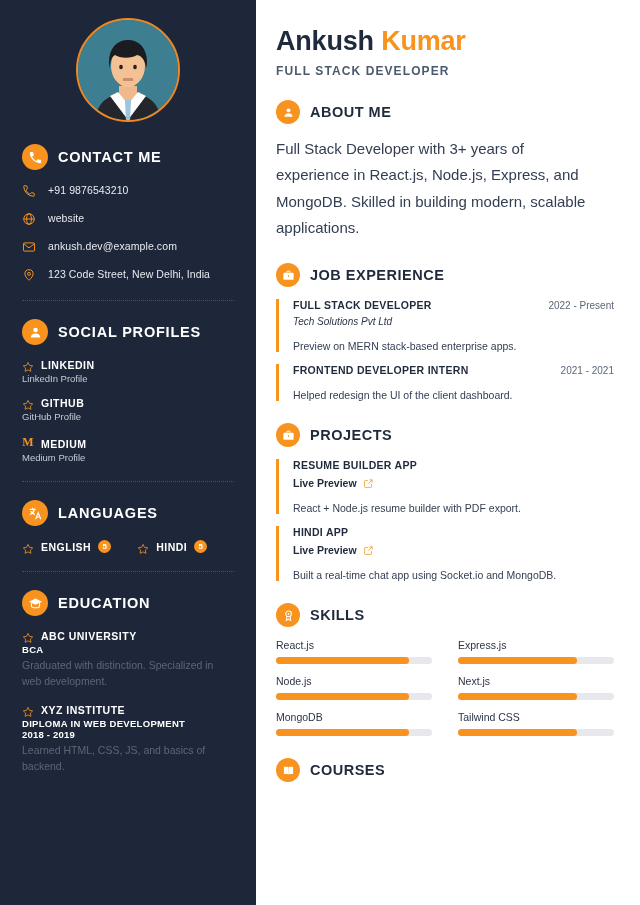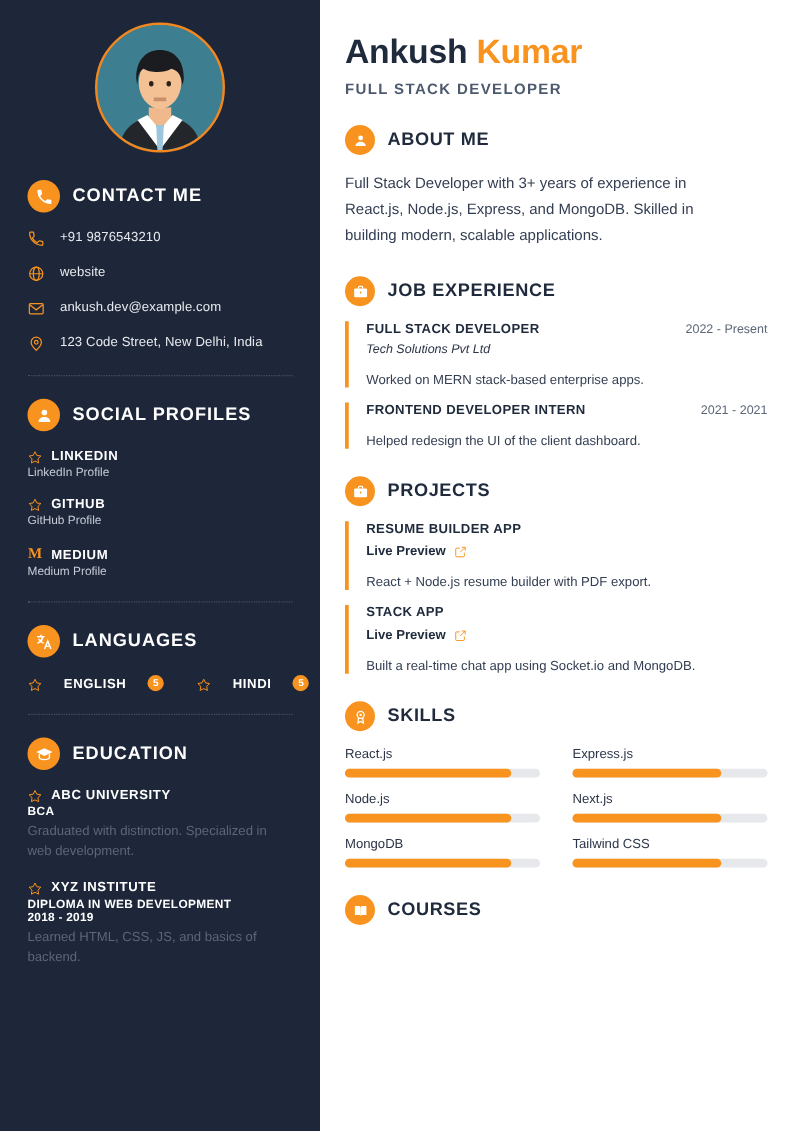--- a/index.html
+++ b/index.html
@@ -51,21 +51,21 @@
 
   .star-row { display: flex; align-items: flex-end; gap: 7px; margin-bottom: 2px; }
   .star { width: 12px; height: 12px; min-width: 12px; }
   .star svg { width: 12px; height: 12px; fill: none; stroke: #f7931e; stroke-width: 1.6; }
   .star-label { font-size: 10.5px; font-weight: 700; letter-spacing: 0.5px; color: #fff; }
   .sub-txt { font-size: 9.5px; color: #c6cbd6; margin: 0 0 13px 0; }
 
   .m-glyph { font-family: "Liberation Serif", serif; font-weight: 700; font-size: 12px; color: #f7931e; width: 12px; min-width:12px; text-align:center;}
 
   .lang-row { display: flex; align-items: center; gap: 26px; }
-  .lang-item { display: flex; align-items: center; gap: 17px; }
+  .lang-item { display: flex; align-items: center; gap: 7px; }
   .lvl {
     width: 13px; height: 13px; border-radius: 50%; background: #f7931e;
     color: #fff; font-size: 8px; font-weight: 700;
     display: flex; align-items: center; justify-content: center;
   }
 
   .edu-block { margin-bottom: 14px; }
   .edu-deg { font-size: 9.5px; font-weight: 700; color: #fff; letter-spacing: 0.3px; margin-top: 2px; }
   .edu-yrs { font-size: 9.5px; font-weight: 700; color: #fff; letter-spacing: 0.2px; }
   .edu-desc { font-size: 10.5px; color: #5d6679; line-height: 1.55; margin-top: 2px; }
@@ -83,21 +83,21 @@
   }
 
   .m-head { display: flex; align-items: center; gap: 10px; margin: 22px 0 12px 0; }
   .m-badge {
     width: 24px; height: 24px; min-width: 24px; border-radius: 50%;
     background: #f7931e; display: flex; align-items: center; justify-content: center;
   }
   .m-badge svg { width: 13px; height: 13px; fill: #fff; }
   .m-title { font-size: 14.5px; font-weight: 700; color: #1f2a3c; letter-spacing: 0.5px; }
 
-  .about-p { font-size: 12px; color: #333e52; line-height: 1.75; max-width: 320px; }
+  .about-p { font-size: 15px; color: #333e52; line-height: 1.75; max-width: 320px; }
 
   .tl-item {
     border-left: 3px solid #f7931e;
     padding: 0 0 0 14px; margin: 0 0 12px 0;
   }
   .tl-top { display: flex; justify-content: space-between; align-items: baseline; gap: 10px; }
   .tl-title { font-size: 10.5px; font-weight: 700; color: #1f2a3c; letter-spacing: 0.3px; }
   .tl-date { font-size: 10px; color: #5c6778; white-space: nowrap; }
   .tl-sub { font-size: 10px; font-style: italic; color: #2b3547; margin-top: 5px; }
   .tl-desc { font-size: 10.5px; color: #333e52; margin-top: 13px; }
@@ -338,21 +338,21 @@
       </span>
       <span class="m-title">JOB EXPERIENCE</span>
     </div>
 
     <div class="tl-item">
       <div class="tl-top">
         <span class="tl-title">FULL STACK DEVELOPER</span>
         <span class="tl-date">2022 - Present</span>
       </div>
       <div class="tl-sub">Tech Solutions Pvt Ltd</div>
-      <div class="tl-desc">Worked on MERN stack-based enterprise apps.</div>
+      <div class="tl-desc">Preview on MERN stack-based enterprise apps.</div>
     </div>
 
     <div class="tl-item">
       <div class="tl-top">
         <span class="tl-title">FRONTEND DEVELOPER INTERN</span>
         <span class="tl-date">2021 - 2021</span>
       </div>
       <div class="tl-desc">Helped redesign the UI of the client dashboard.</div>
     </div>
 
@@ -376,21 +376,21 @@
               <path d="M14 4h6v6"></path>
               <path d="M20 4l-8.5 8.5"></path>
               <path d="M18.5 13.5V19a1.5 1.5 0 01-1.5 1.5H5A1.5 1.5 0 013.5 19V7A1.5 1.5 0 015 5.5h5.5"></path>
             </svg>
         </span>
       </a>
       <div class="tl-desc">React + Node.js resume builder with PDF export.</div>
     </div>
 
     <div class="tl-item">
-      <div class="tl-title">STACK APP</div>
+      <div class="tl-title">HINDI APP</div>
       <a class="tl-link" style="text-decoration:none;">
         <span class="tl-link-txt">Live Preview</span>
         <span class="ext-ico">
           <svg viewBox="0 0 24 24">
               <path d="M14 4h6v6"></path>
               <path d="M20 4l-8.5 8.5"></path>
               <path d="M18.5 13.5V19a1.5 1.5 0 01-1.5 1.5H5A1.5 1.5 0 013.5 19V7A1.5 1.5 0 015 5.5h5.5"></path>
             </svg>
         </span>
       </a>

